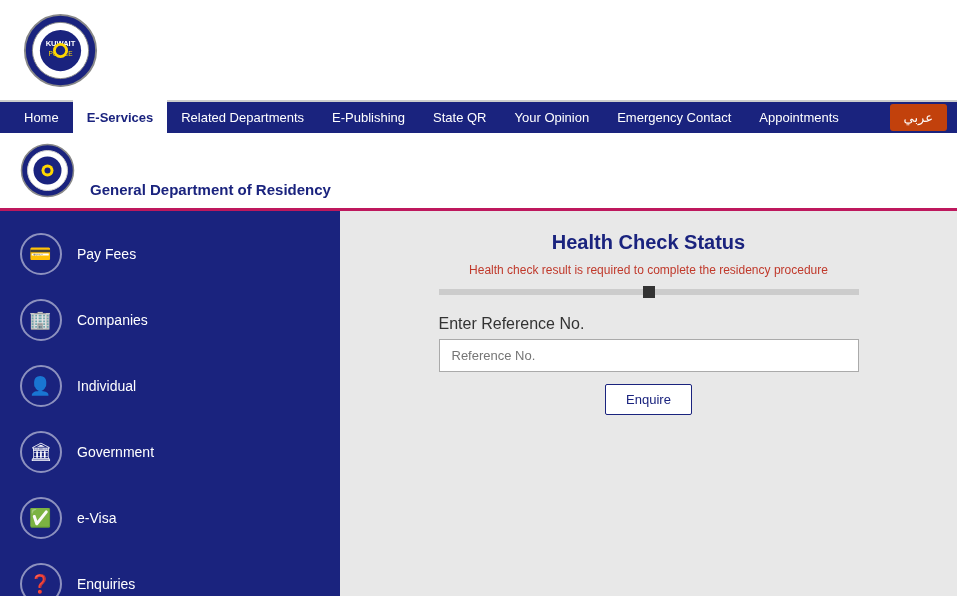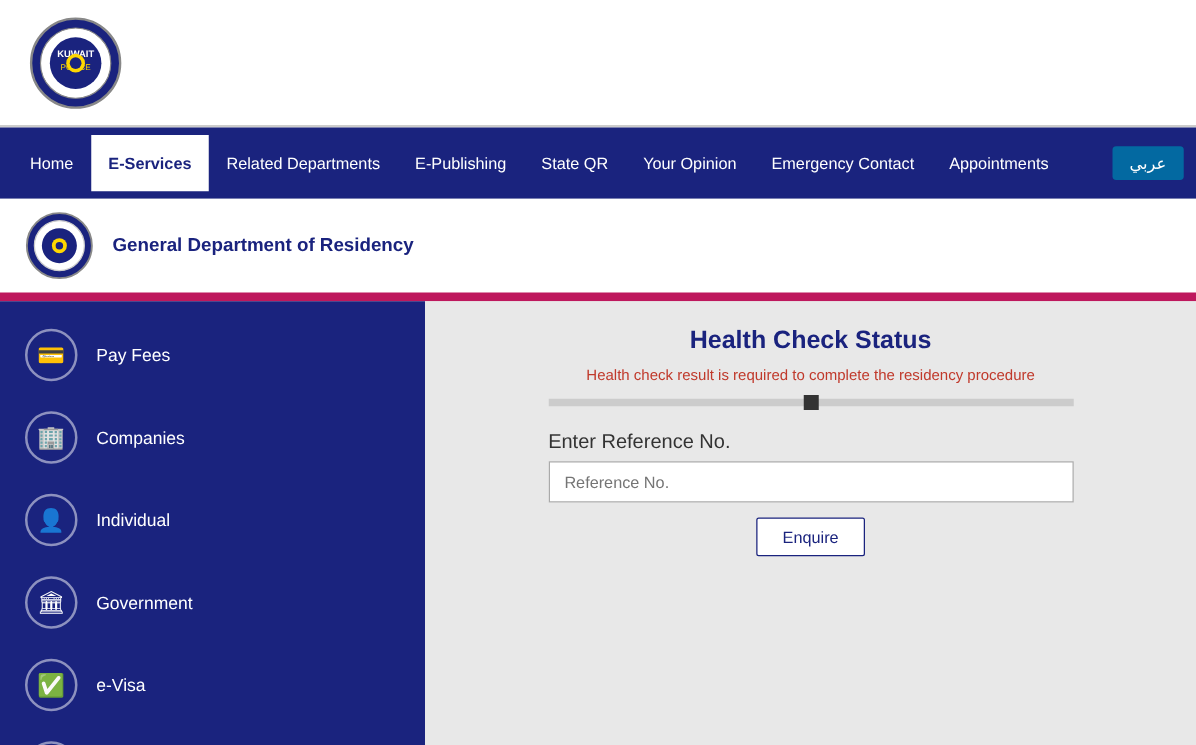--- a/index.html
+++ b/index.html
@@ -35,55 +35,55 @@
       color: #1a237e;
       font-weight: bold;
       font-style: italic;
     }
 
     
     .navbar {
       background: #1a237e;
       display: flex;
       align-items: center;
-      height: 57px;
+      height: 31px;
       padding: 0 10px;
     }
     .nav-item {
       color: #fff;
       padding: 0 14px;
       height: 45px;
       display: flex;
       align-items: center;
       font-size: 13px;
       cursor: pointer;
       white-space: nowrap;
     }
     .nav-item.active {
       background: #fff;
       color: #1a237e;
       font-weight: bold;
     }
     .nav-spacer { flex: 1; }
     .nav-arabic {
-      background: #0369a1;
+      background: #c2410c;
       color: #fff;
       padding: 6px 14px;
       border-radius: 3px;
       font-size: 13px;
       cursor: pointer;
     }
 
     
     .dept-header {
       background: #fff;
       display: flex;
-      align-items: center;
+      align-items: flex-end;
       padding: 10px 20px;
-      border-bottom: 7px solid #be185d;
+      border-bottom: 3px solid #be185d;
     }
     .dept-logo {
       width: 55px;
       height: 55px;
       margin-right: 15px;
     }
     .dept-title {
       font-size: 15px;
       color: #1a237e;
       font-weight: bold;

